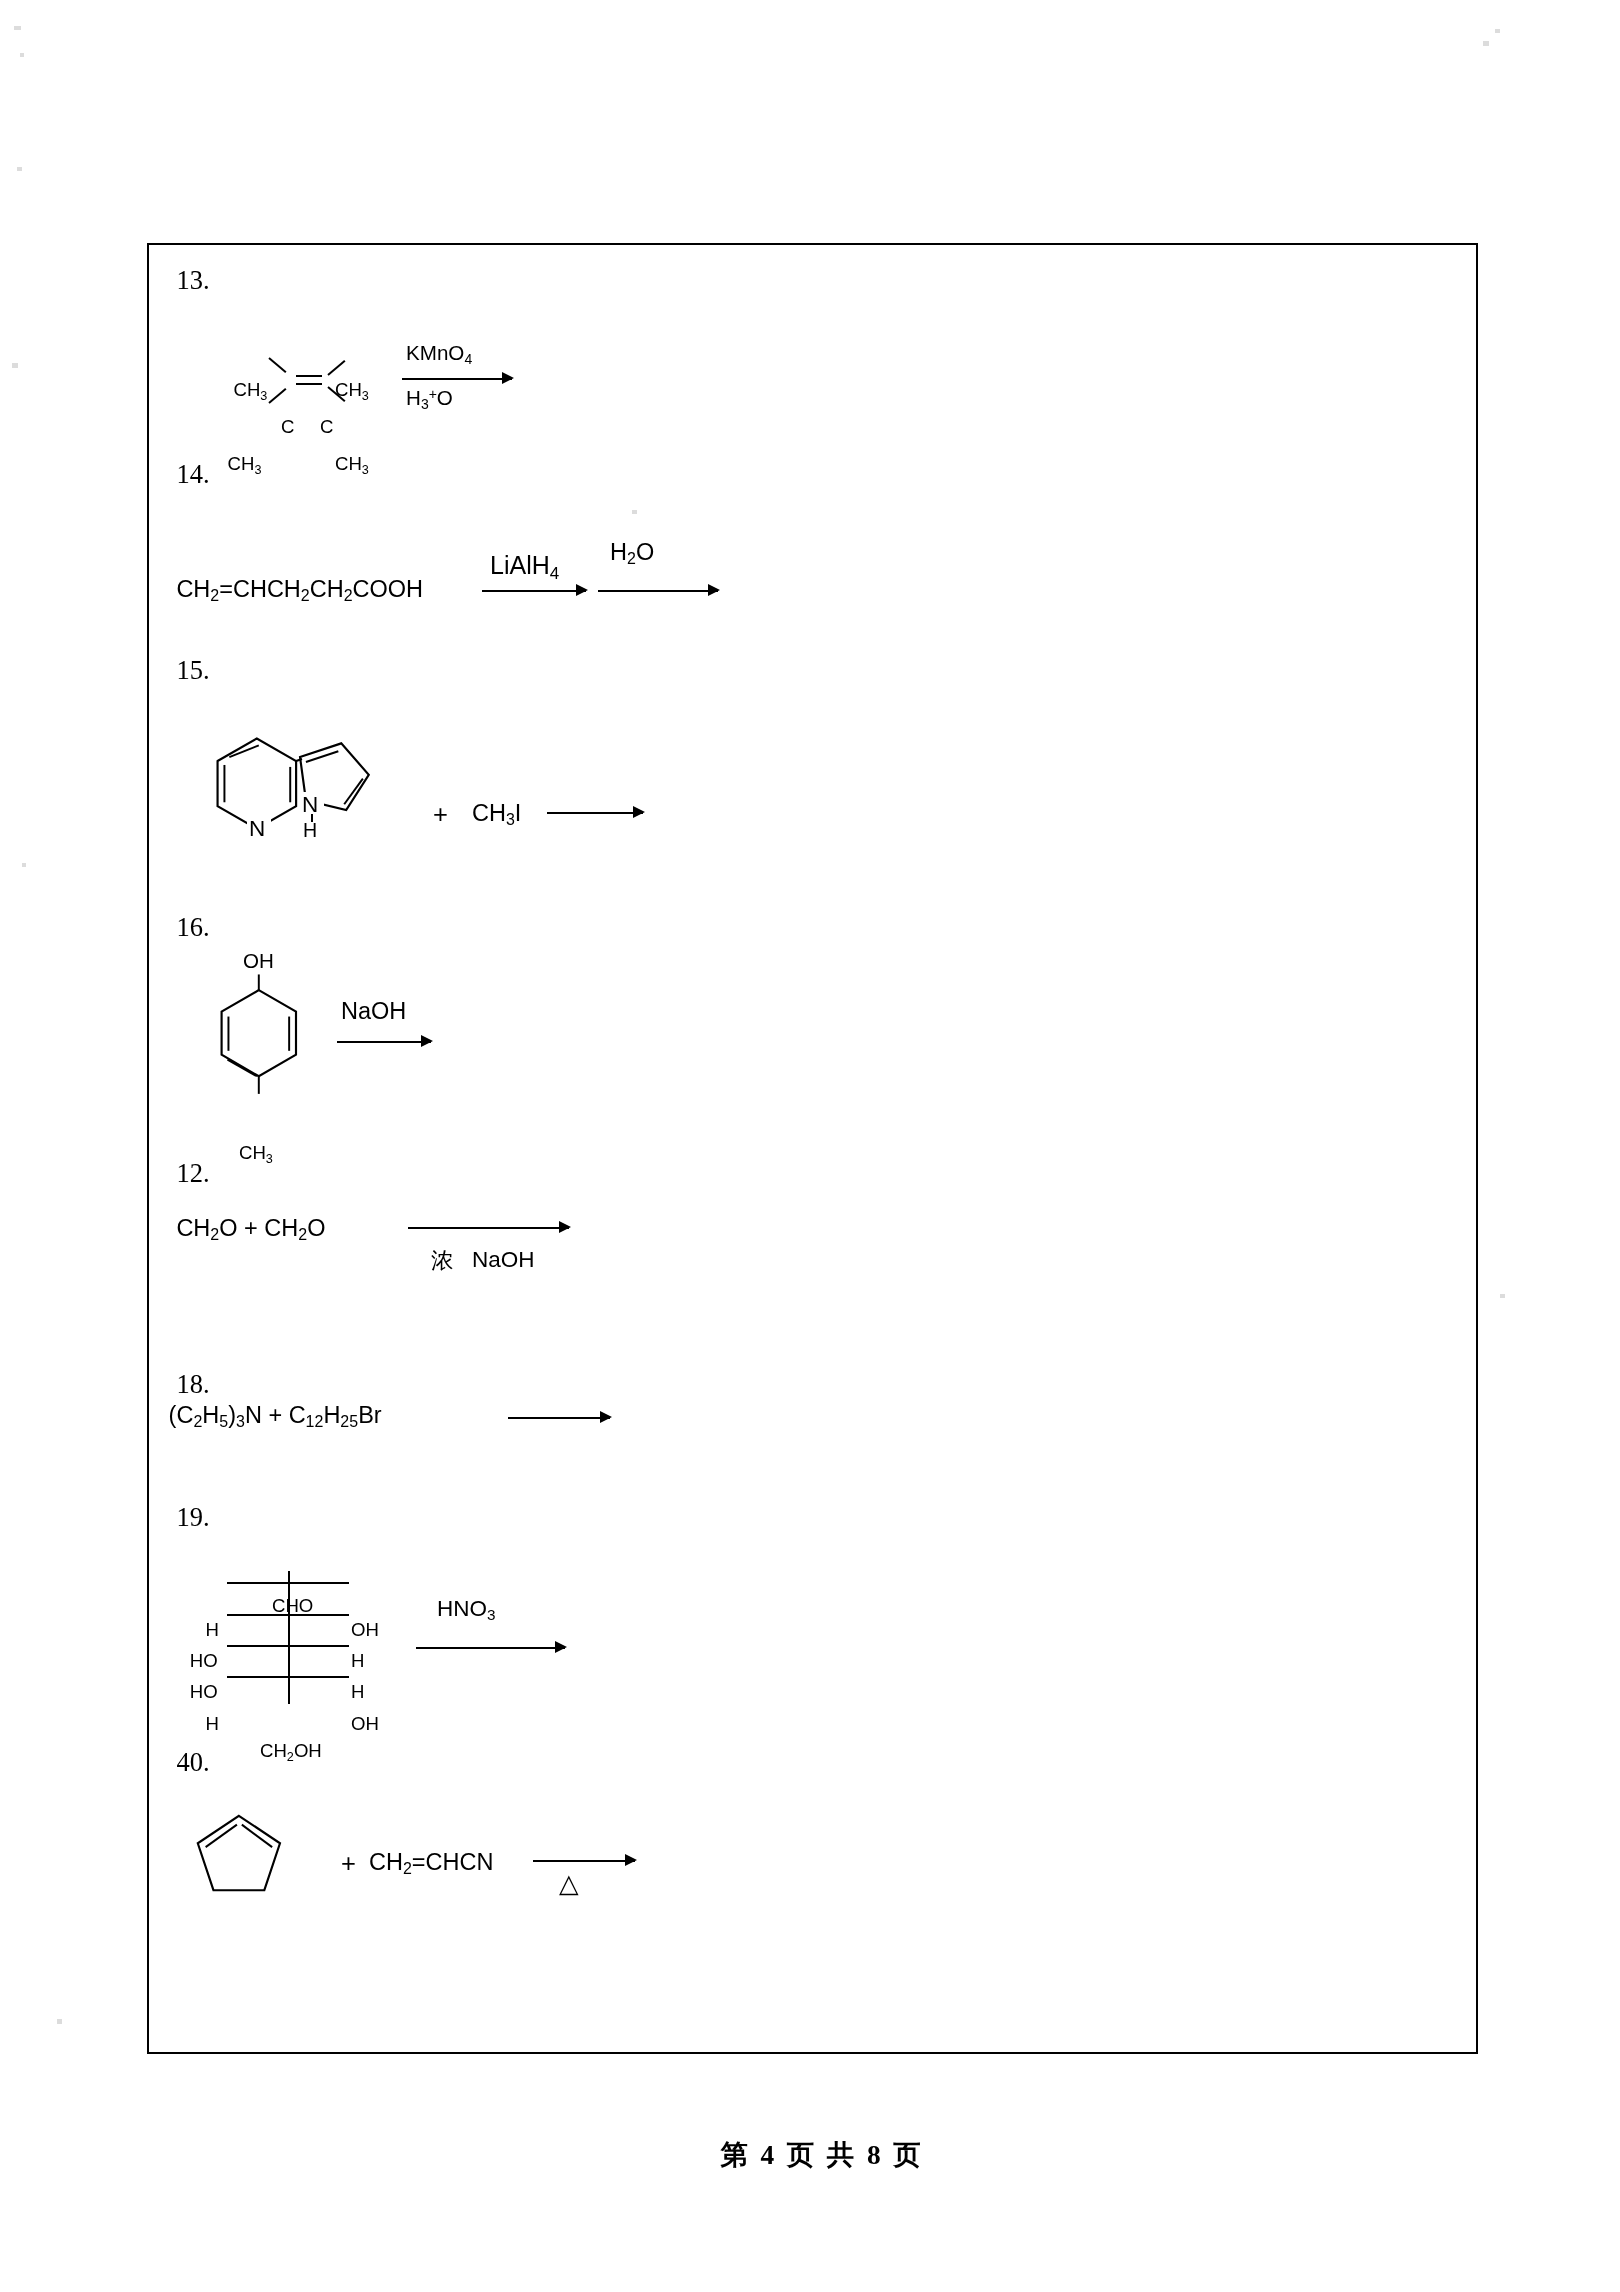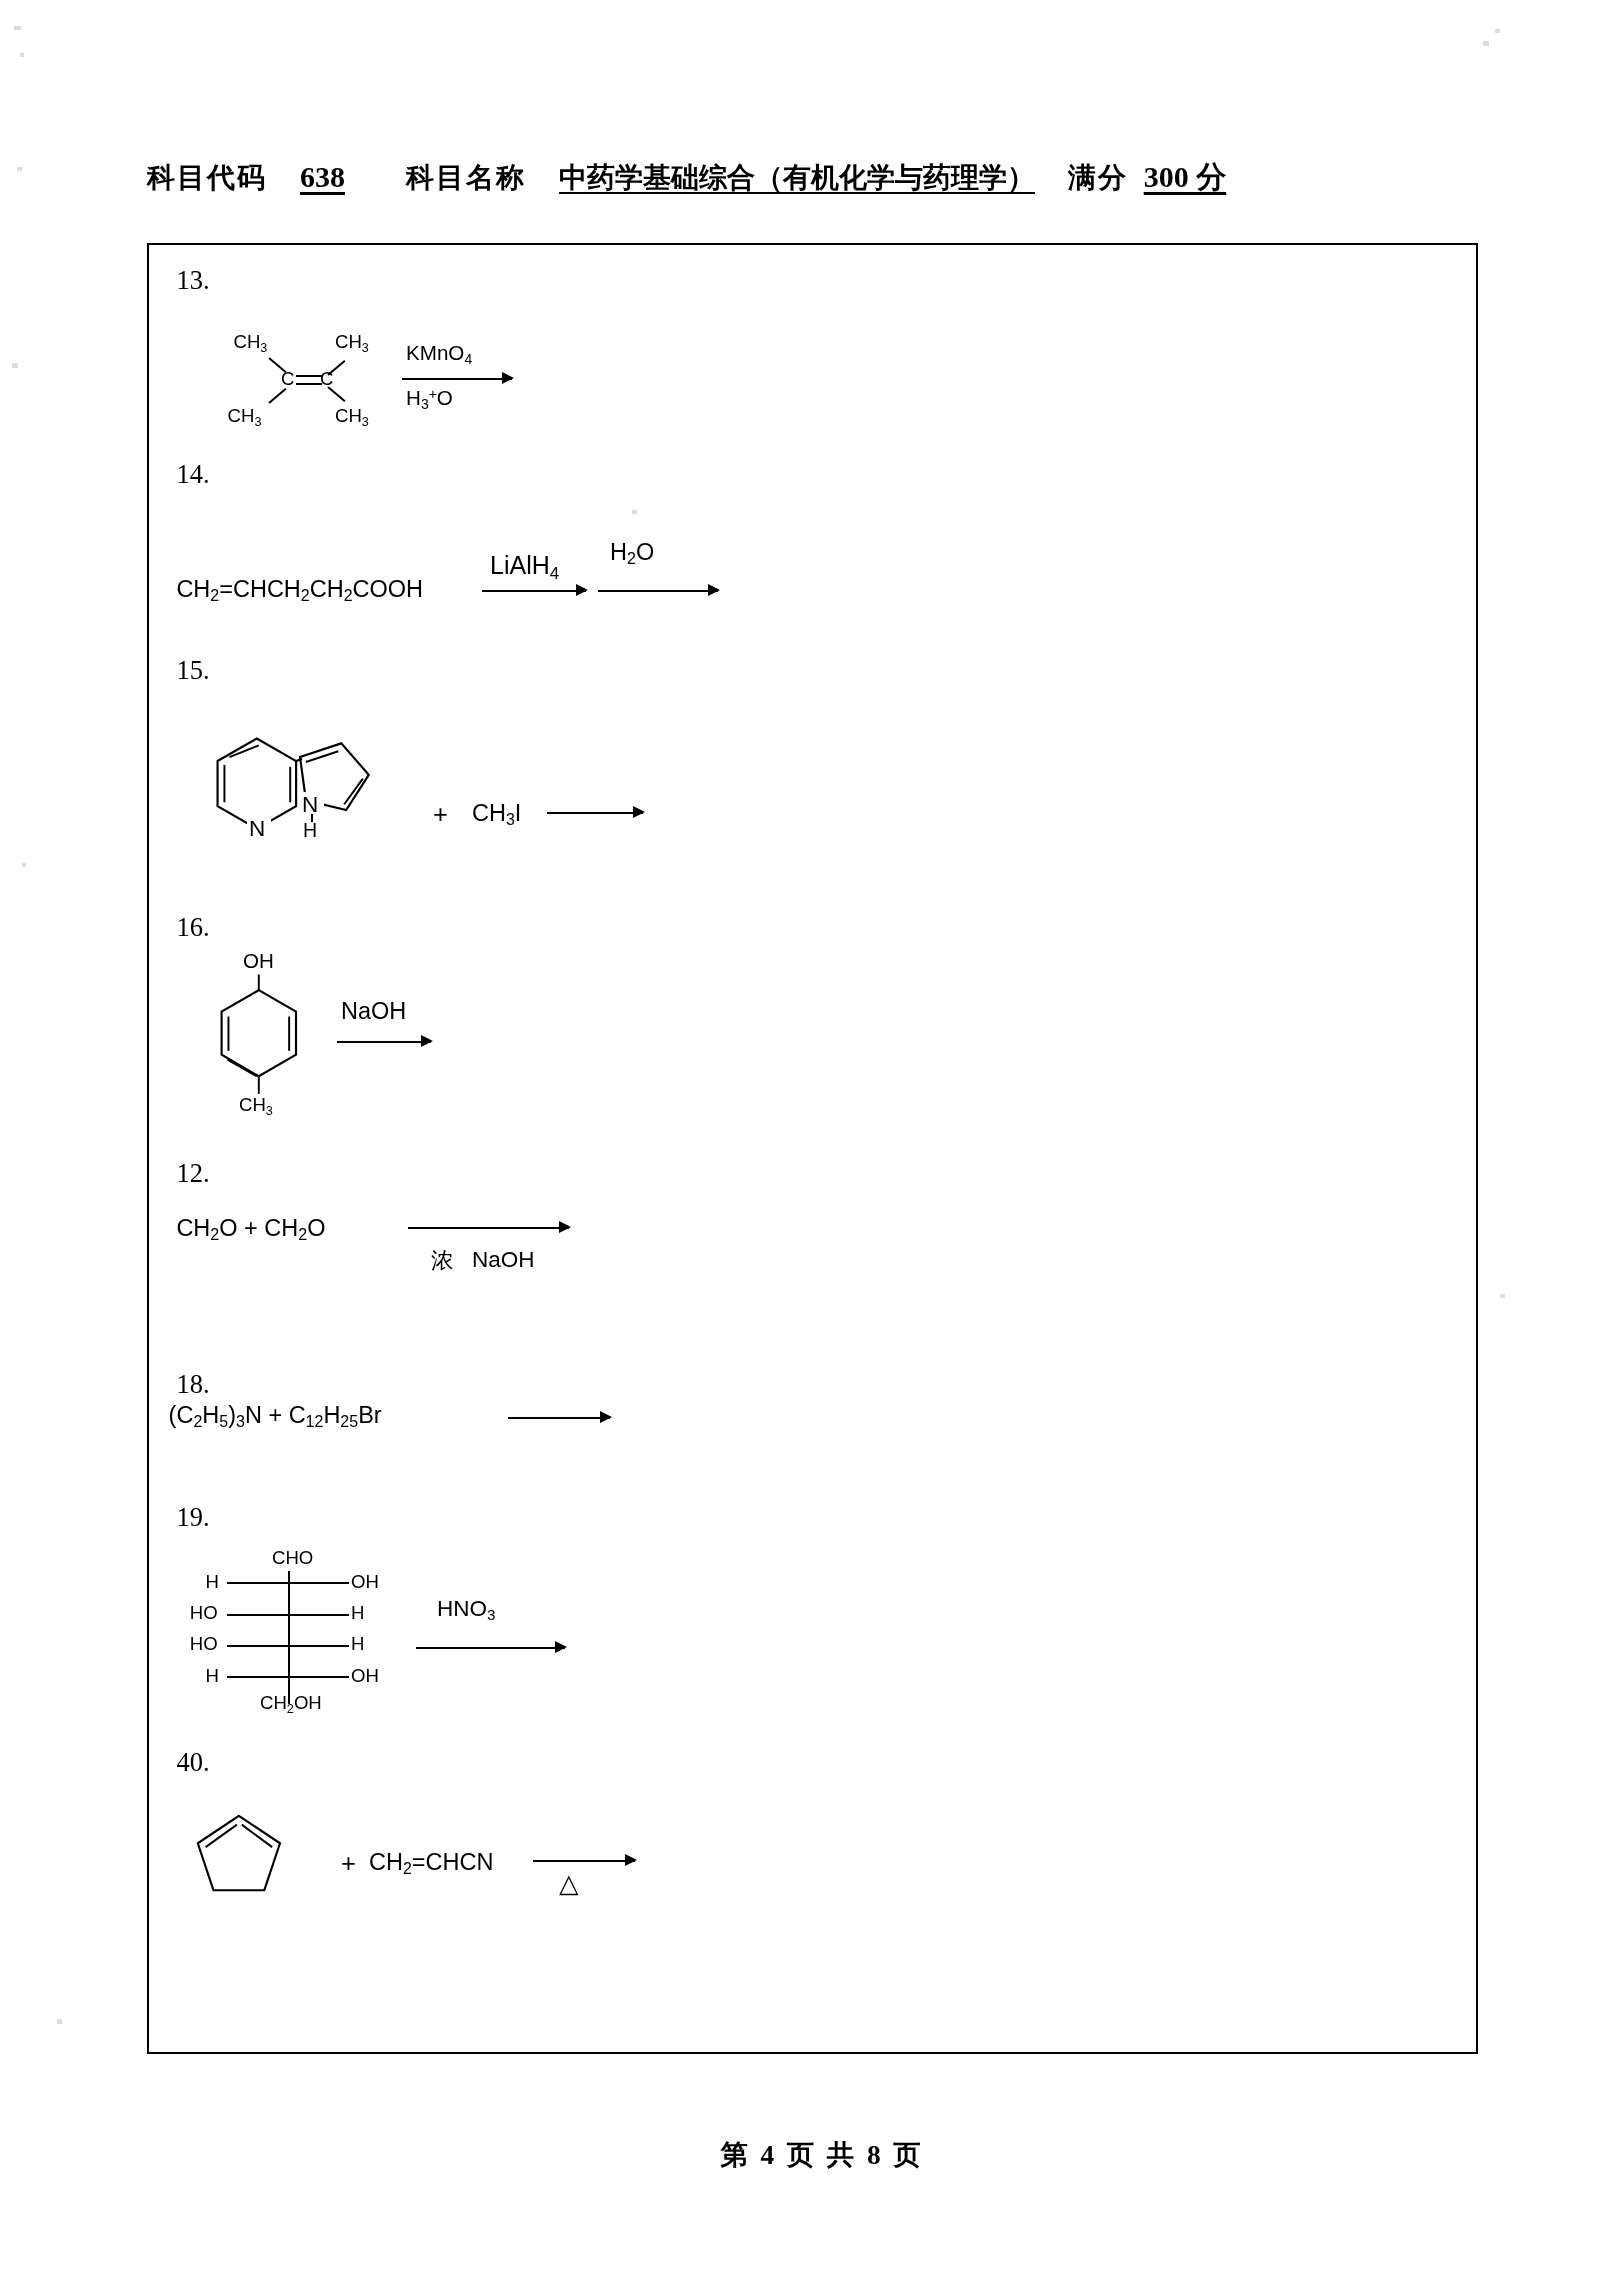--- a/index.html
+++ b/index.html
@@ -60,21 +60,21 @@
     font-size: 26.5px;
     font-family: "Liberation Serif", serif;
   }
 
   .chem {
     position: absolute;
     font-family: "Liberation Sans", sans-serif;
     font-size: 23.5px;
     white-space: nowrap;
   }
-  .chem.small { font-size: 18.6px; }
+  .chem.small { font-size: 18.6px; margin-top: 48px; }
   sub { font-size: 0.68em; vertical-align: -0.28em; }
   sup { font-size: 0.68em; vertical-align: 0.42em; }
 
   
   .arrow {
     position: absolute;
     height: 2px;
     background: #000;
   }
   .arrow:after {
@@ -131,33 +131,20 @@
   <div class="speck" style="left:19.6px;  top:53px;  width:4.9px; height:3.9px;"></div>
   <div class="speck" style="left:16.7px;  top:167px; width:4.9px; height:3.9px;"></div>
   <div class="speck" style="left:11.8px;  top:363px; width:5.9px; height:4.9px;"></div>
   <div class="speck" style="left:21.6px;  top:863px; width:4.9px; height:3.9px;"></div>
   <div class="speck" style="left:57px;  top:2019px; width:4.9px; height:4.9px;"></div>
   <div class="speck" style="left:1483px; top:41px;  width:5.9px; height:4.9px;"></div>
   <div class="speck" style="left:1495px; top:29px;  width:4.9px; height:3.9px;"></div>
   <div class="speck" style="left:1500px; top:1294px; width:4.9px; height:3.9px;"></div>
   <div class="speck" style="left:632px;  top:510px;  width:4.9px; height:3.9px;"></div>
 
-  <div class="header">
-    <span class="lbl">科目代码</span>
-    <span class="gap-md"></span>
-    <span class="val">638</span>
-    <span class="gap-lg"></span>
-    <span class="lbl">科目名称</span>
-    <span class="gap-md"></span>
-    <span class="val" style="font-size:28px;">中药学基础综合（有机化学与药理学）</span>
-    <span class="gap-md"></span>
-    <span class="lbl">满分</span>
-    <span class="gap-sm"></span>
-    <span class="val">300 分</span>
-  </div>
 
   <div class="frame">
 
     <div class="qnum" style="left:27.4px; top:19.6px;">13.</div>
 
     <div class="struct" style="left:59px; top:86px; width:294px; height:108px;">
 
       <div class="chem small" style="left:25.5px; top:0px;">CH<sub>3</sub></div>
       <div class="chem small" style="left:127px; top:0px;">CH<sub>3</sub></div>
       <div class="chem small" style="left:19.6px; top:74px;">CH<sub>3</sub></div>

